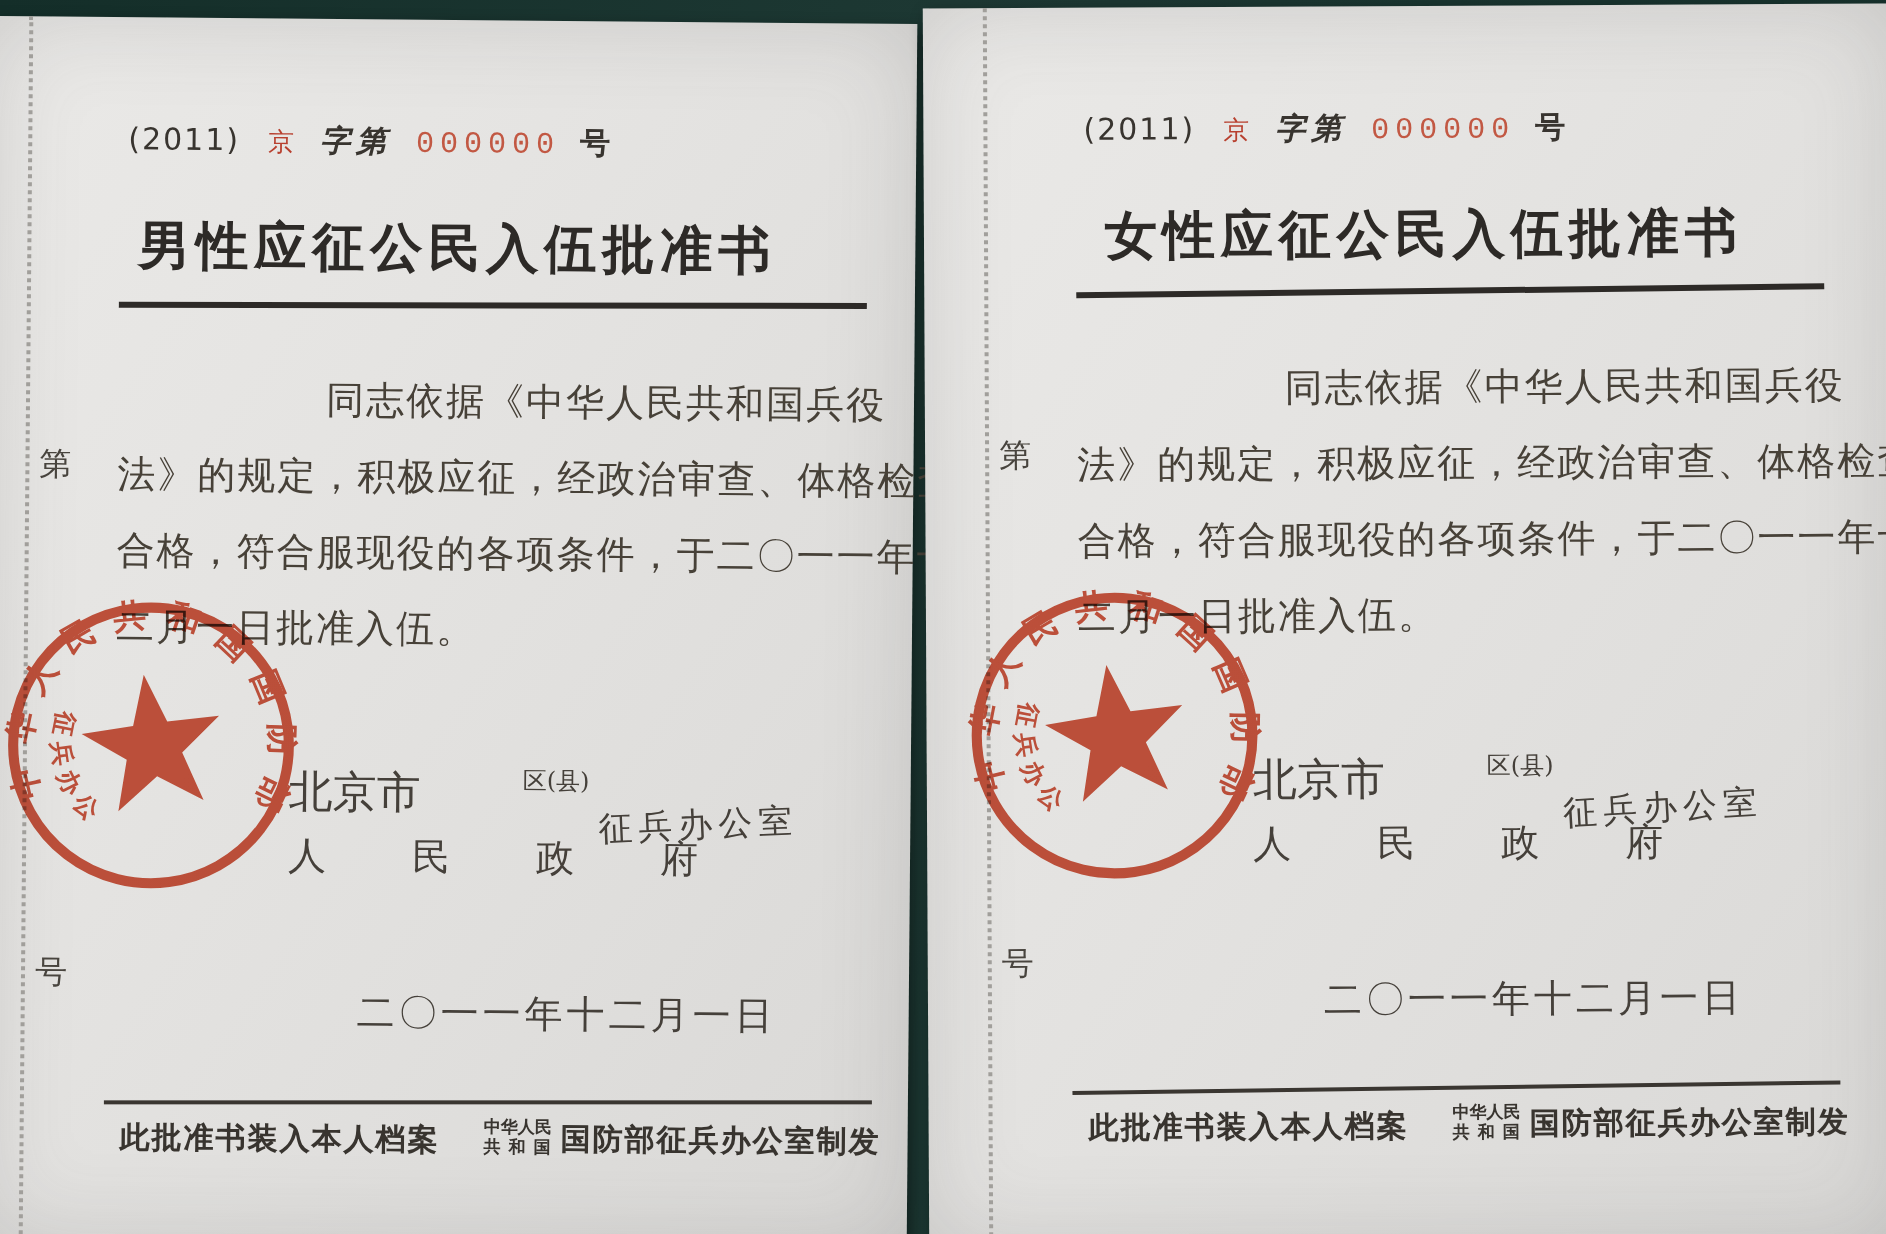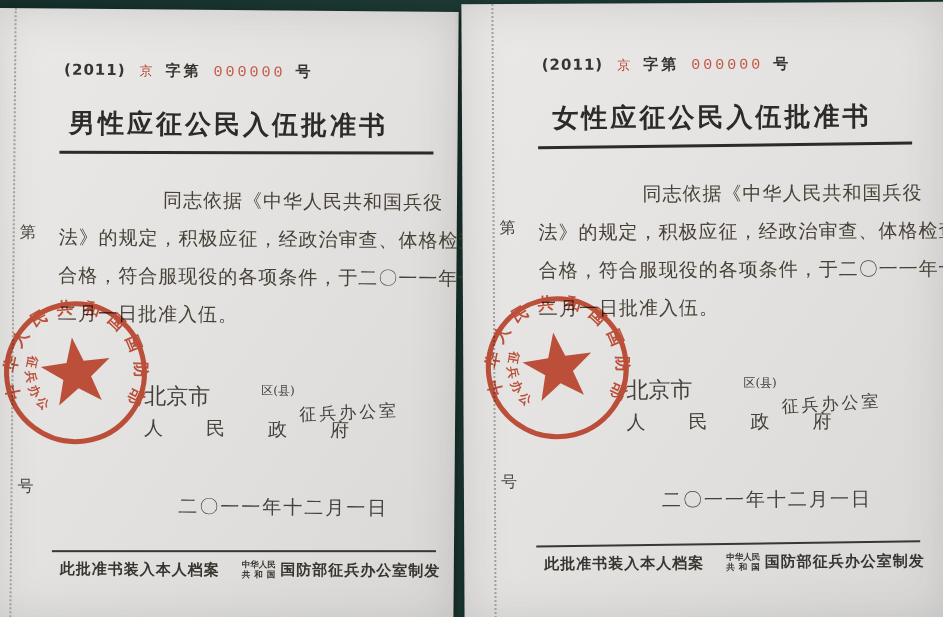--- a/index.html
+++ b/index.html
@@ -21,23 +21,23 @@
 
   .perforation { position:absolute; top:0; bottom:0; left:14px; width:0;
     border-left:2px dotted #a19f9b; }
   .stub-char { position:absolute; left:21px; font-size:16px; color:#48443e;
     font-family:"DejaVu Serif", serif; }
   .stub-di  { top:214px; }
   .stub-hao { top:468px; }
 
   .serial { position:absolute; top:52px; left:64px; font-size:15px; font-weight:bold;
     color:#38342f; letter-spacing:1px; white-space:nowrap; }
-  .serial .s-year   { font-weight:bold; margin-right:14px; }
+  .serial .s-year   { font-weight:normal; margin-right:14px; }
   .serial .s-region { color:#b8402f; font-size:13px; margin-right:12px; font-weight:normal; }
-  .serial .s-zidi   { margin-right:12px; letter-spacing:3px; }
+  .serial .s-zidi   { margin-right:12px; letter-spacing:3px;font-style:italic; }
   .serial .s-number { color:#c25843; font-family:Liberation Mono, monospace;
     letter-spacing:3px; font-weight:normal; margin-right:10px; }
   .serial .s-hao    { letter-spacing:0; }
 
   .title { position:absolute; top:97px; left:0; width:100%; text-align:center;
     font-size:26px; font-weight:bold; color:#2d2a27; letter-spacing:3px; white-space:nowrap; }
   .title-rule { position:absolute; top:141px; left:60px; width:374px; height:3px;
     background:#2d2a27; transform:rotate(-0.4deg); }
 
   .body-line { position:absolute; font-family:"DejaVu Serif", serif; font-size:19px;

